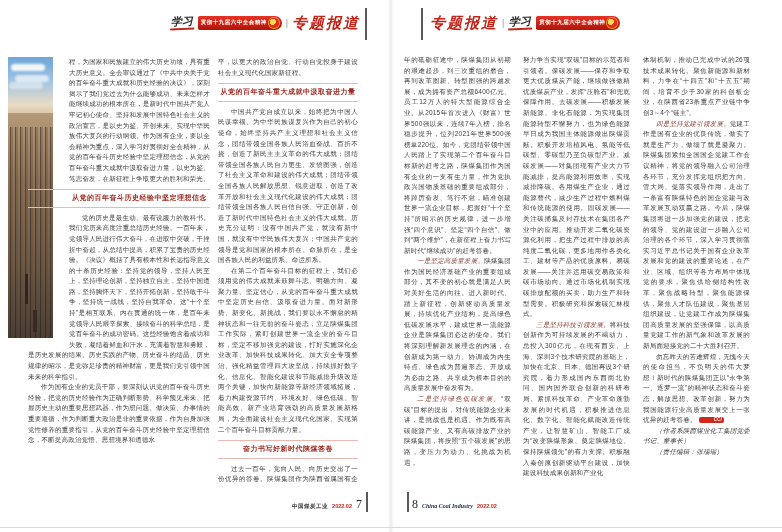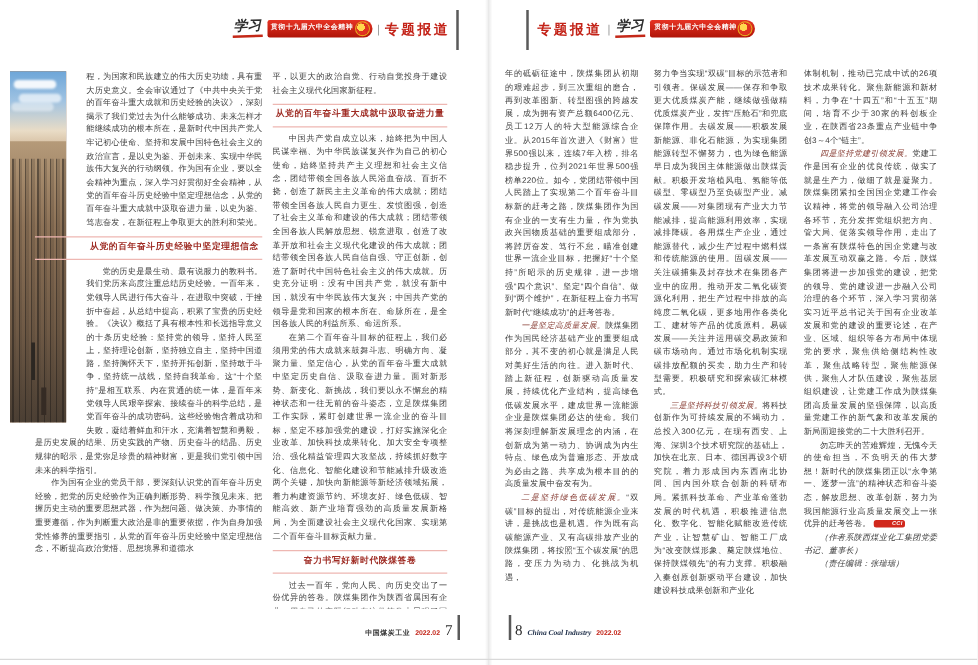--- a/index.html
+++ b/index.html
@@ -16,21 +16,21 @@
   .study{font-family:"Liberation Serif","DejaVu Serif",serif;font-style:italic;font-weight:bold;
          font-size:11px;color:#2e2e2e;line-height:1;border-bottom:2px solid #c42818;
          transform:rotate(-2deg);padding:0 1px 1px 1px;}
   .banner{display:flex;align-items:center;background:linear-gradient(180deg,#e63324,#b01408);
           color:#fff;font-size:5.5px;font-weight:bold;letter-spacing:.5px;line-height:1;
           padding:2px 3px;border-radius:2px 8px 8px 2px;white-space:nowrap;}
   .emblem{display:inline-block;width:10px;height:10px;border-radius:50%;margin-left:2px;
           background:radial-gradient(circle at 38% 38%,#ffd84d 0 34%,#e03020 35% 100%);
           box-shadow:0 0 0 1px #e8a21e;}
   .hdr-div{color:#9a9a9a;font-size:9px;line-height:1;font-weight:normal;}
-  .hdr-label{color:#c32318;font-weight:bold;font-size:11px;letter-spacing:2px;white-space:nowrap;}
+  .hdr-label{color:#c32318;font-weight:bold;font-size:15px;letter-spacing:2px;white-space:nowrap;font-style:italic;}
   .vrule{position:absolute;width:2px;background:#5a5a5a;}
   .vrule-hl{left:365px;top:8px;height:32px;}
   .vrule-hr{left:421px;top:8px;height:32px;}
 
   
   .photo{position:absolute;left:8px;top:57px;width:45px;height:281px;overflow:hidden;background:#8a6f57;}
   .photo .sky{position:absolute;left:0;top:0;right:0;height:58px;
       background:linear-gradient(180deg,#6ea6d8 0%,#9ec2e2 40%,#e9dcc6 82%,#d8c2a6 100%);}
   .photo .cloud{position:absolute;left:3px;top:7px;width:34px;height:7px;border-radius:6px;
       background:rgba(255,255,255,.9);box-shadow:4px 11px 0 rgba(255,255,255,.65),-2px 18px 0 rgba(255,255,255,.45);

